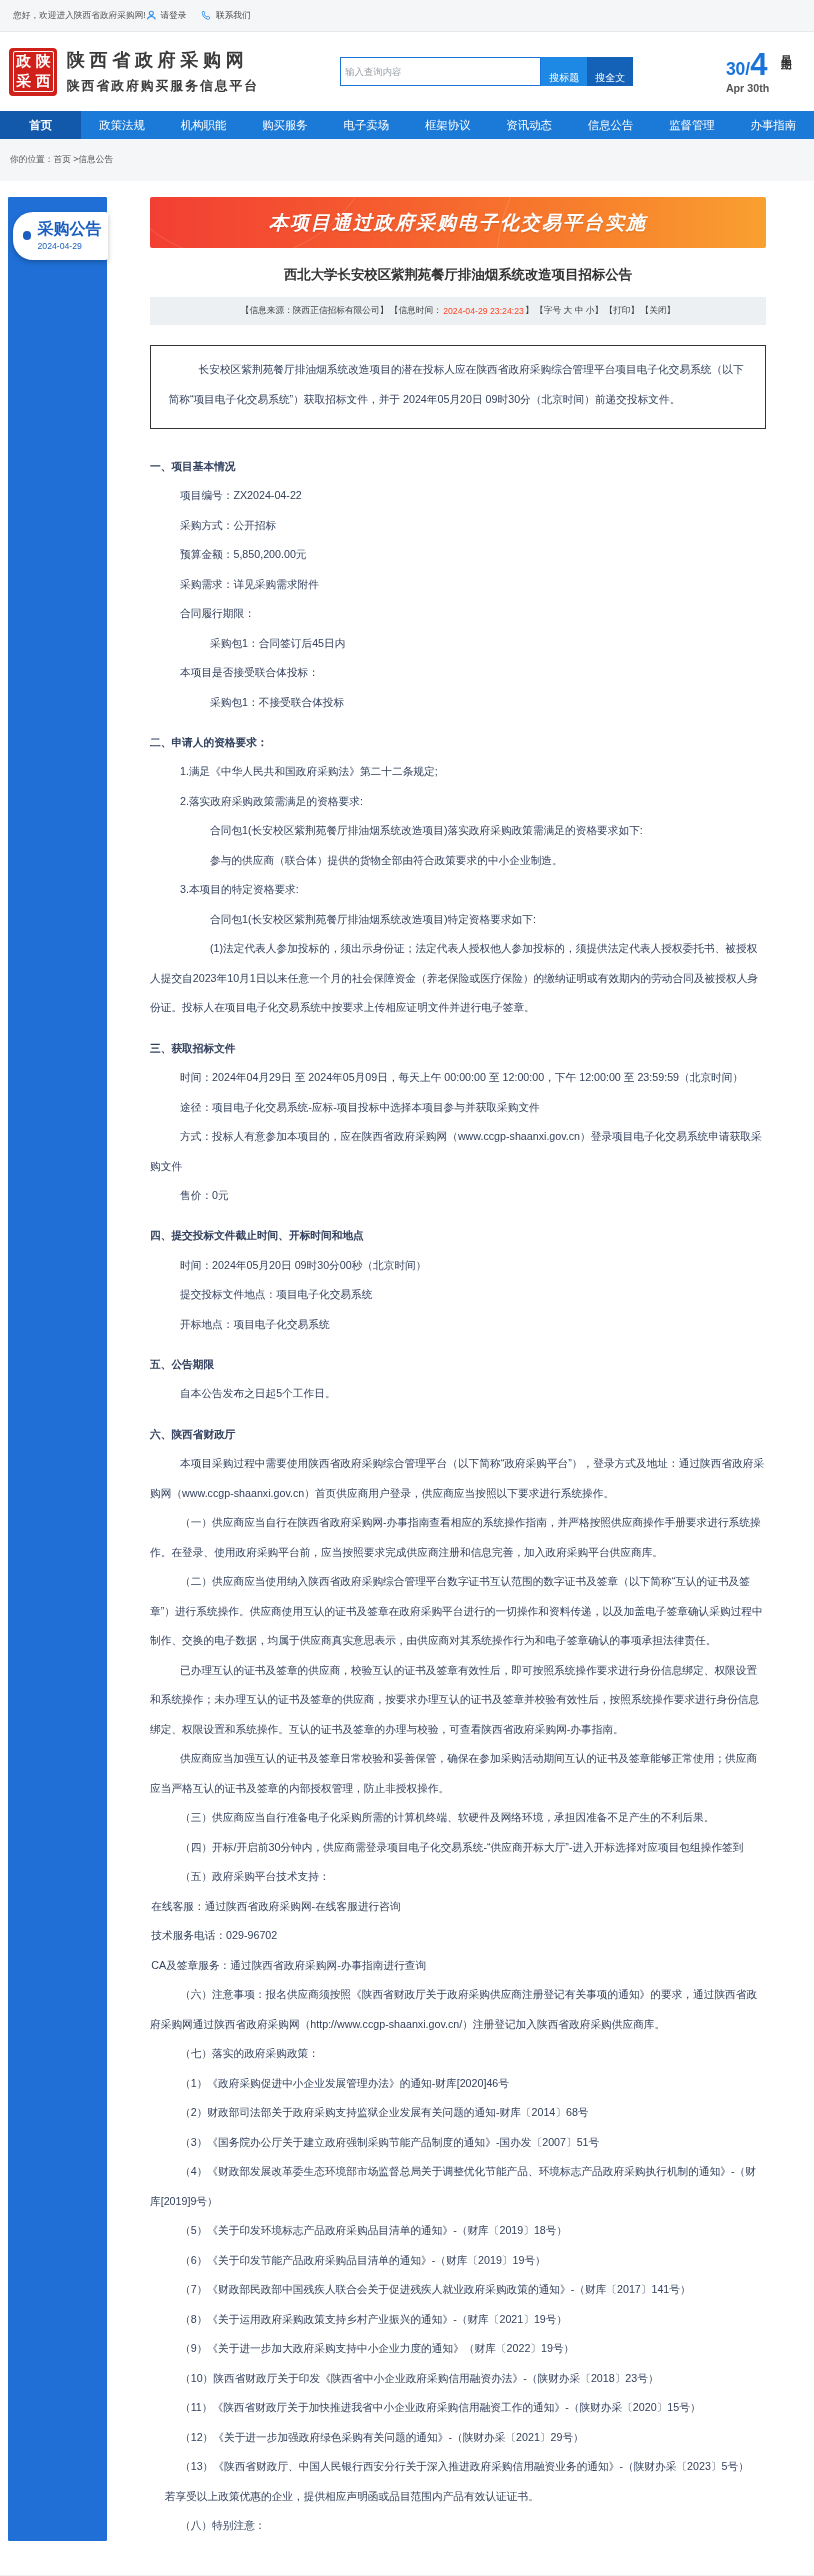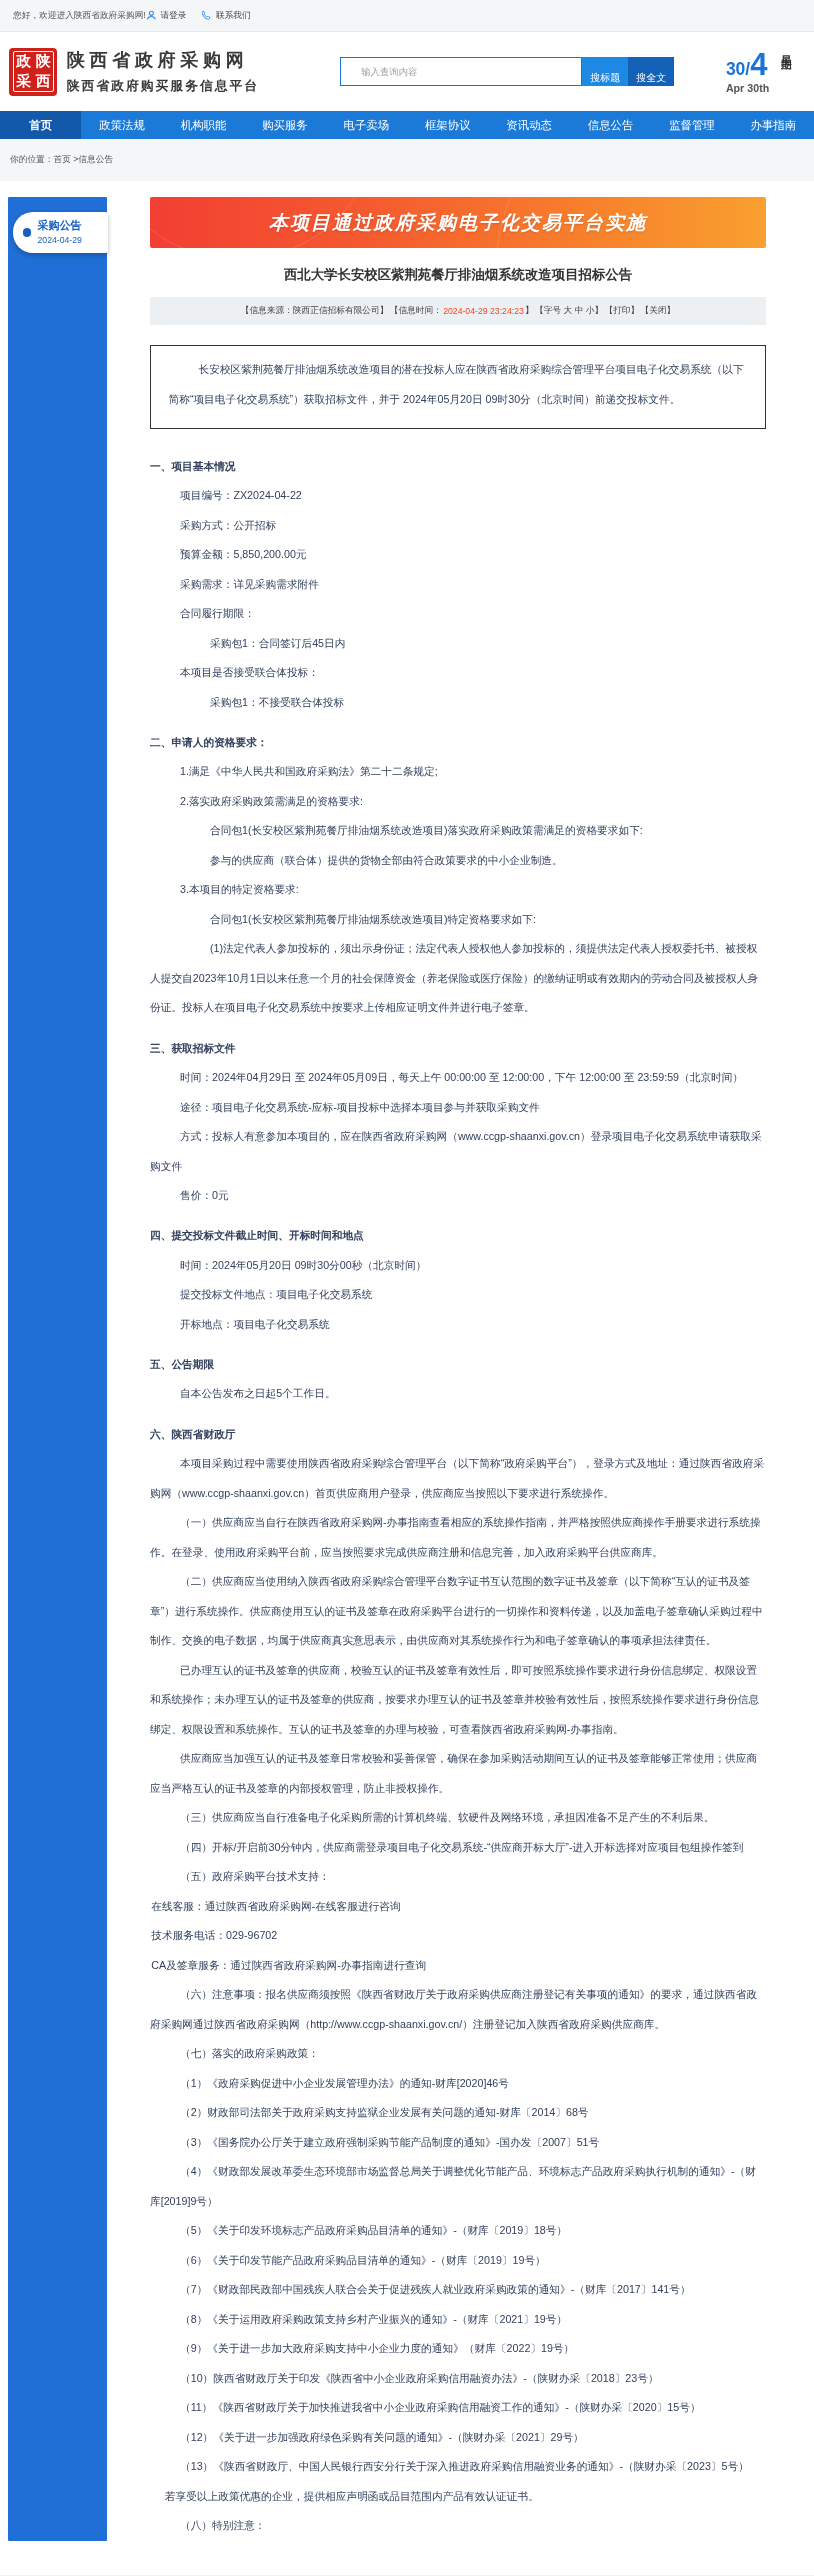--- a/index.html
+++ b/index.html
@@ -23,21 +23,21 @@
   .header { background:#fff; height:79px; display:flex; align-items:center; padding:0 9.4px; }
   .logo { width:48px; height:48px; background:#cf201a; border-radius:4px; padding:3.4px; flex:none; }
   .logo-in { width:100%; height:100%; border:1.3px solid #fff; border-radius:2px;
     display:grid; grid-template-columns:1fr 1fr; grid-template-rows:1fr 1fr; }
   .logo-in span { display:flex; align-items:center; justify-content:center;
     color:#fff; font-weight:bold; font-size:14.8px; font-family:"Liberation Serif","DejaVu Serif",serif; }
   .titles { margin-left:9.4px; }
   .site-title { font-size:18px; font-weight:bold; color:#3a3a3a; letter-spacing:4.7px; }
   .site-subtitle { font-size:12.8px; font-weight:bold; color:#3a3a3a; letter-spacing:2px; margin-top:5.4px; }
   .searchbox { display:flex; margin-left:81px; height:29.5px; }
-  .searchbox input { width:242px; height:29.5px; border:1.3px solid #1a73d9; padding:0 20px;
+  .searchbox input { width:201px; height:29.5px; border:1.3px solid #1a73d9; padding:0 4px;
     font-size:9.4px; color:#333; outline:none; }
   .searchbox input::placeholder { color:#9aa0a6; }
   .btn-search { border:none; color:#fff; font-size:10px; padding:14px 8px; cursor:pointer; }
   .btn-title-search { background:#1e88e5; }
   .btn-full-search { background:#1461b8; }
   .datebox { margin-left:auto; display:flex; align-items:center; gap:10.7px; padding-right:10.7px; }
   .dm { color:#1a73d9; font-weight:bold; line-height:1; }
   .dm .small { font-size:17.5px; }
   .dm .big { font-size:31px; }
   .date-en { font-size:10.7px; font-weight:bold; color:#555; text-align:right; margin-top:2.7px; }
@@ -55,21 +55,21 @@
   .crumbbar .txt { font-size:8.7px; color:#555; }
   .crumbbar a { color:#555; text-decoration:none; }
 
   
   .main { background:#fff; display:flex; padding:16px 48px 34px 8px; }
   .sidebar { width:99px; background:#1f6fd6; flex:none; position:relative; border-radius:1.3px; }
   .side-tab { position:absolute; top:14.8px; left:5.4px; right:-1.3px; background:#fff;
     border-radius:20px 2.7px 2.7px 20px; box-shadow:0 2px 5.4px rgba(0,0,0,.25);
     padding:6.7px 6.7px 6.7px 9.4px; display:flex; align-items:center; gap:6px; cursor:pointer; }
   .side-dot { width:8.7px; height:8.7px; border-radius:50%; background:#1a5fc0; flex:none; }
-  .side-tab .lab { color:#1a5fc0; font-size:11px; font-weight:bold; line-height:1.35; }
+  .side-tab .lab { color:#1a5fc0; font-size:16px; font-weight:bold; line-height:1.35; }
   .side-tab .dat { color:#1a5fc0; font-size:8.7px; line-height:1.35; margin-top:1.3px; }
 
   .article { flex:1; margin-left:43px; }
   .banner { height:51px; border-radius:2px; position:relative; overflow:hidden;
     background:linear-gradient(90deg,#f23f33 0%,#f55a2f 35%,#f8842c 75%,#f9a030 100%);
     display:flex; align-items:center; justify-content:center; }
   .banner:before, .banner:after { content:""; position:absolute; border:1.3px solid rgba(255,255,255,.14);
     border-radius:50%; }
   .banner:before { width:282px; height:282px; left:-54px; top:-221px; }
   .banner:after { width:349px; height:349px; right:-81px; top:-107px; }

